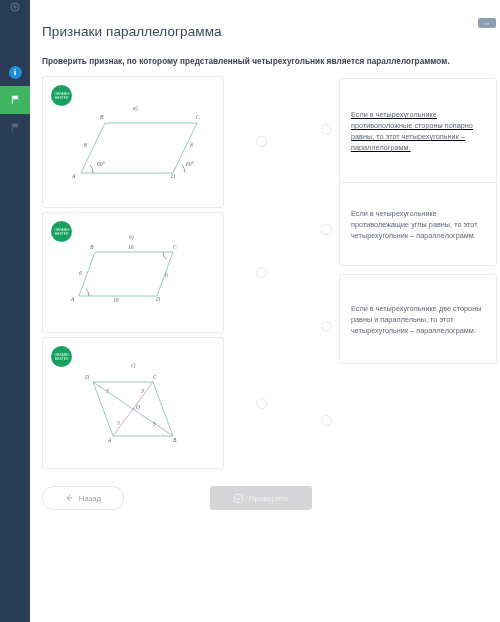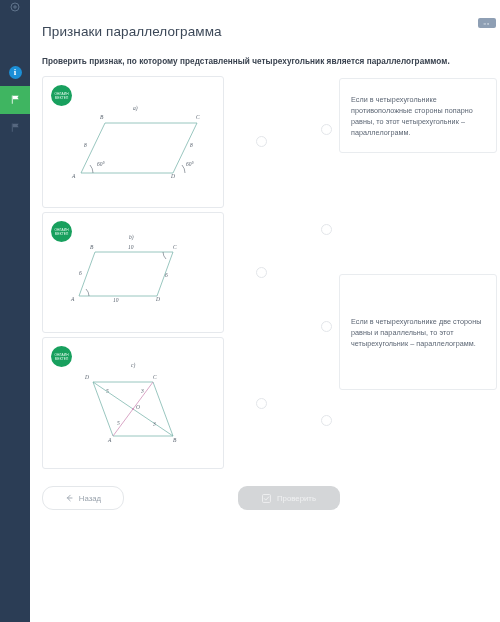--- a/index.html
+++ b/index.html
@@ -96,43 +96,43 @@
   #r-txt1 { top:208px; }
   #r-txt2 { top:305px; }
   #r-txt3 { top:399px; }
 
   
   .txt-card {
     position:absolute; left:309px; width:158px;
     background:#fff; border:1px solid #e9ecef; border-radius:3px;
     display:flex; align-items:center;
   }
-  #txt0 { top:62px;  height:75px; }
+  #txt0 { top:62px;  height:106px;text-decoration:underline; }
   #txt1 { top:166px; height:84px; }
-  #txt2 { top:258px; height:116px; }
+  #txt2 { top:258px; height:90px; }
   #txt3 { top:356px; height:88px; }
   .txt-card p {
     padding: 0 11px;
     font-size: 7.2px; line-height: 11px; color:#5b6573; letter-spacing:.05px;
   }
 
   
   .btn-back {
     position:absolute; left:12px; top:470px;
     width:82px; height:24px; border-radius:11px;
     border:1px solid #e4e7ea; background:#fff;
     display:flex; align-items:center; justify-content:center; gap:6px;
     font-size:7.8px; color:#9aa3ad;
   }
   .btn-check {
     position:absolute; left:180px; top:470px;
-    width:102px; height:24px; border-radius:9px;
+    width:102px; height:24px; border-radius:3px;
     background:#d4d6d8; border:none;
     display:flex; align-items:center; justify-content:center; gap:6px;
-    font-size:7.8px; color:#f0f1f2;margin-left:28px;
+    font-size:7.8px; color:#f0f1f2;
   }
   .ic { display:inline-flex; }
 </style>
 </head>
 <body>
 
 <div class="app">
 
   <div class="sidebar">
     <div class="sb-top">
@@ -250,20 +250,23 @@
     <div class="radio pic" id="r-pic2"></div>
 
     <div class="radio txt" id="r-txt0"></div>
     <div class="radio txt" id="r-txt1"></div>
     <div class="radio txt" id="r-txt2"></div>
     <div class="radio txt" id="r-txt3"></div>
 
     <div class="txt-card" id="txt0">
       <p>Если в четырехугольнике противоположные стороны попарно равны, то этот четырехугольник – параллелограмм.</p>
     </div>
+    <div class="txt-card" id="txt1">
+      <p>Если в четырехугольнике противолежащие углы равны, то этот четырехугольник – параллелограмм.</p>
+    </div>
     <div class="txt-card" id="txt2">
       <p>Если в четырехугольнике две стороны равны и параллельны, то этот четырехугольник – параллелограмм.</p>
     </div>
 
     <div class="btn-back">
       <span class="ic">
         <svg width="8" height="8" viewBox="0 0 10 10">
             <path d="M6.5 1.5L3 5l3.5 3.5M2.8 5h6" stroke="#9aa3ad" stroke-width="1.1" fill="none" stroke-linecap="round" stroke-linejoin="round"></path>
           </svg>
       </span>

